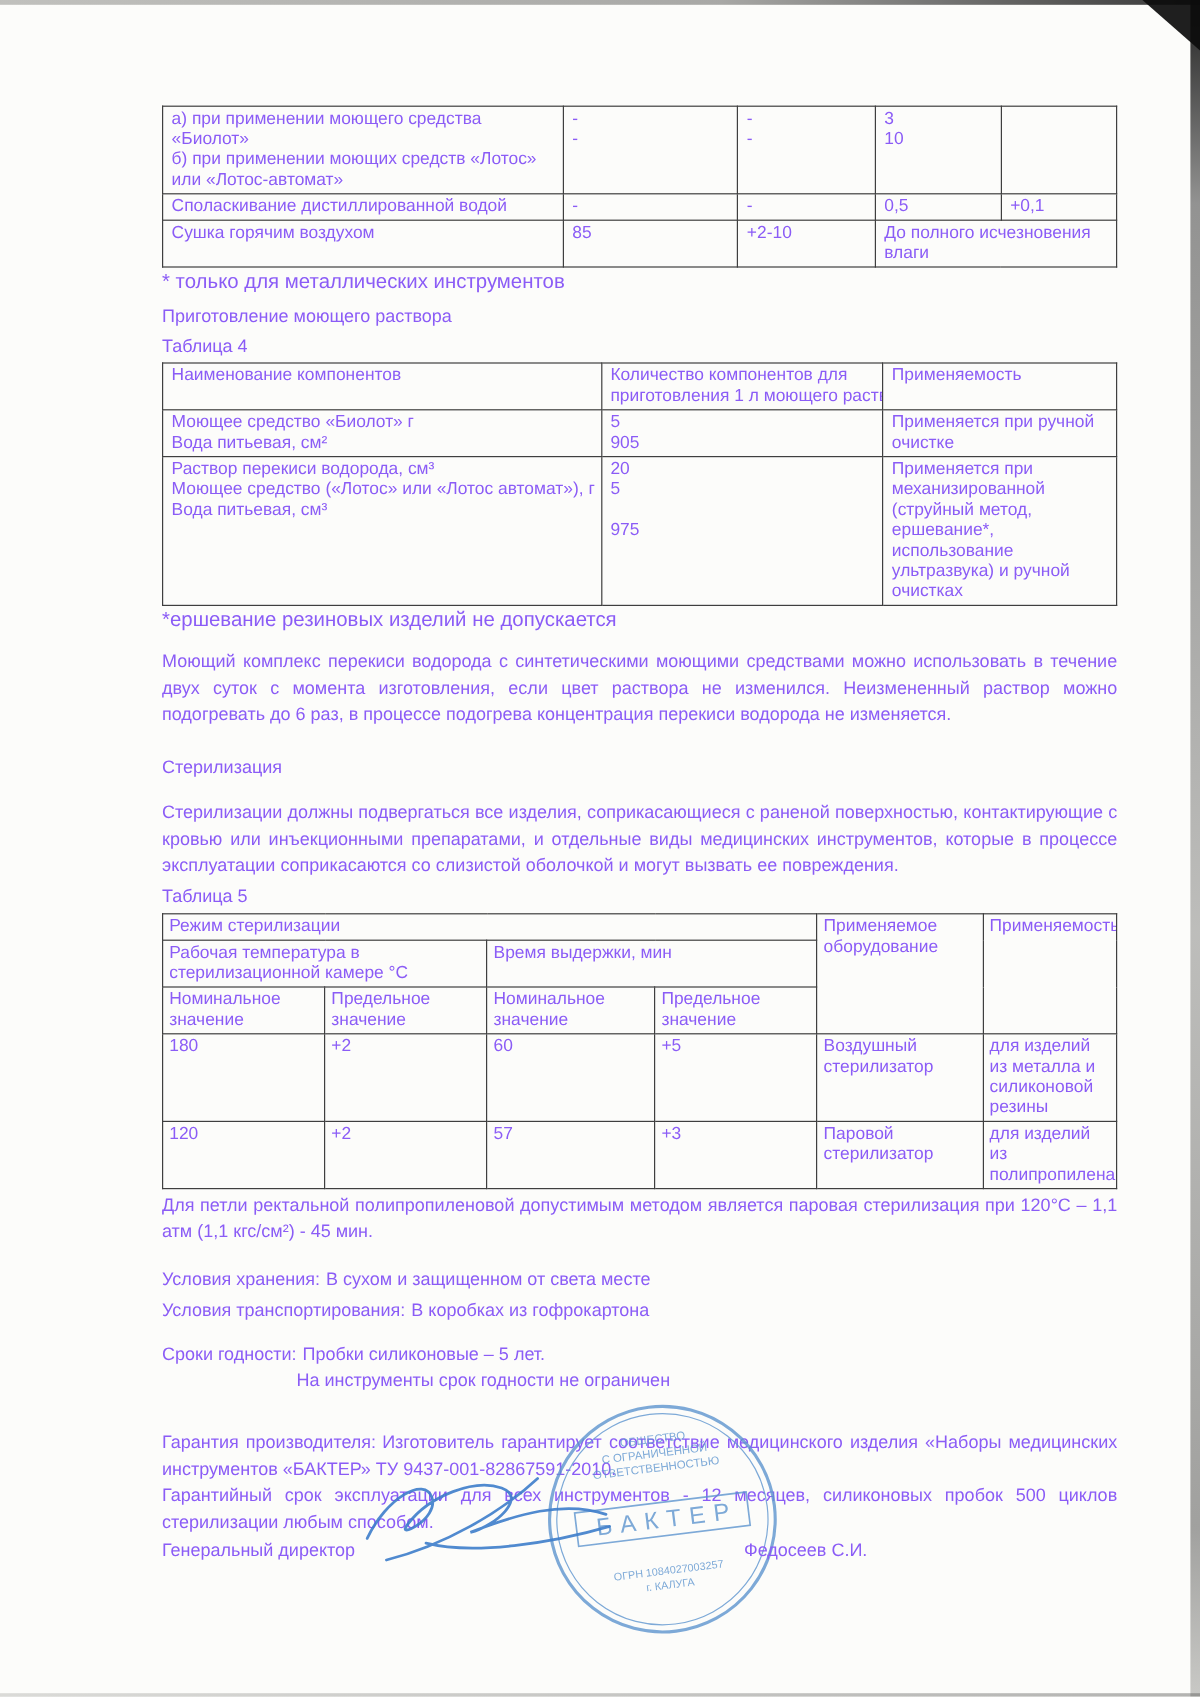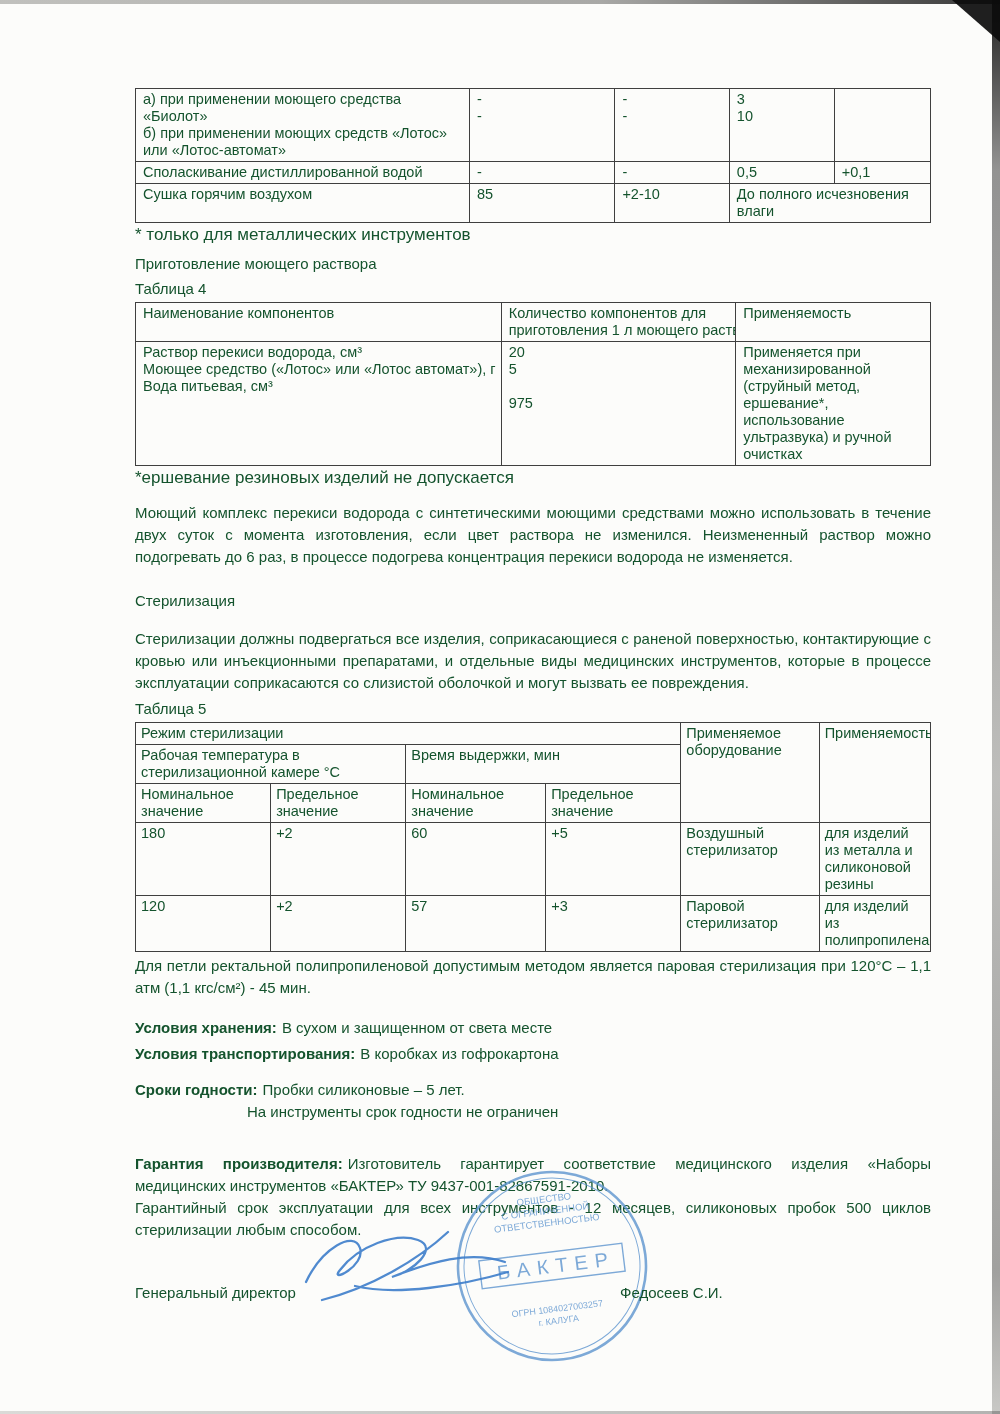--- a/index.html
+++ b/index.html
@@ -1,34 +1,34 @@
 <!DOCTYPE html>
 <html><head>
 <meta charset="utf-8">
 <style>
   *{margin:0;padding:0;box-sizing:border-box}
   html,body{width:1000px;height:1414px}
   body{background:#d8d8d4;font-family:"Liberation Sans",sans-serif}
-  .page{position:relative;width:1000px;height:1414px;background:#fcfcfa;overflow:hidden;color:#14532d}
+  .page{position:relative;width:1000px;height:1414px;background:#fcfcfa;overflow:hidden;color:#8b5cf6}
   .content{position:absolute;left:135px;top:88px;width:796px;font-size:15px;line-height:22px}
 
   
   .t{width:100%;border-collapse:collapse;table-layout:fixed;font-size:14.5px;line-height:17px}
   .t td{border:1px solid #3f3f3f;vertical-align:top;text-align:left;padding:2px 7px;overflow:hidden}
   .t5 td{padding:2px 5px}
   .ln{line-height:17px;min-height:17px;white-space:nowrap}
   .wrapln{line-height:17px;white-space:normal}
   .pb26{padding-bottom:26px}
 
   .footnote{font-size:17px;line-height:17px;margin-top:3px}
   .heading{margin-top:10px}
   .tlabel{margin-top:3px}
   .para{text-align:justify;margin-top:16px}
   .just{text-align:justify}
-  .lbl{font-weight:bold;margin-right:5px}
+  .lbl{font-weight:normal;margin-right:5px}
   .mt2{margin-top:2px}.mt3{margin-top:3px}
   .mt12{margin-top:4px}.mt14{margin-top:14px}
   .mt18{margin-top:18px}.mt22{margin-top:22px}.mt30{margin-top:30px}
   .indent112{padding-left:112px}
 
   
   .sigrow{position:absolute;left:135px;top:1282px;width:796px;font-size:15px;line-height:22px}
   .sig-name{position:absolute;left:485px;top:0}
   .signature-svg{position:absolute;left:300px;top:1222px;width:215px;height:88px;opacity:.9}
   .stamp-svg{position:absolute;left:452px;top:1166px;width:200px;height:200px;opacity:.8;transform:rotate(-7deg)}
@@ -106,20 +106,31 @@
           <col style="width:24.5%">
       </colgroup>
       <tbody>
         <tr>
           <td>Наименование компонентов</td>
           <td>
             <div class="ln">Количество компонентов для</div>
             <div class="ln">приготовления 1 л моющего раствора</div>
           </td>
           <td>Применяемость</td>
+        </tr>
+        <tr>
+          <td>
+            <div class="ln">Моющее средство «Биолот» г</div>
+            <div class="ln">Вода питьевая, см²</div>
+          </td>
+          <td>
+            <div class="ln">5</div>
+            <div class="ln">905</div>
+          </td>
+          <td>Применяется при ручной очистке</td>
         </tr>
         <tr>
           <td>
             <div class="ln">Раствор перекиси водорода, см³</div>
             <div class="ln">Моющее средство («Лотос» или «Лотос автомат»), г</div>
             <div class="ln">Вода питьевая, см³</div>
           </td>
           <td>
             <div class="ln">20</div>
             <div class="ln">5</div>

